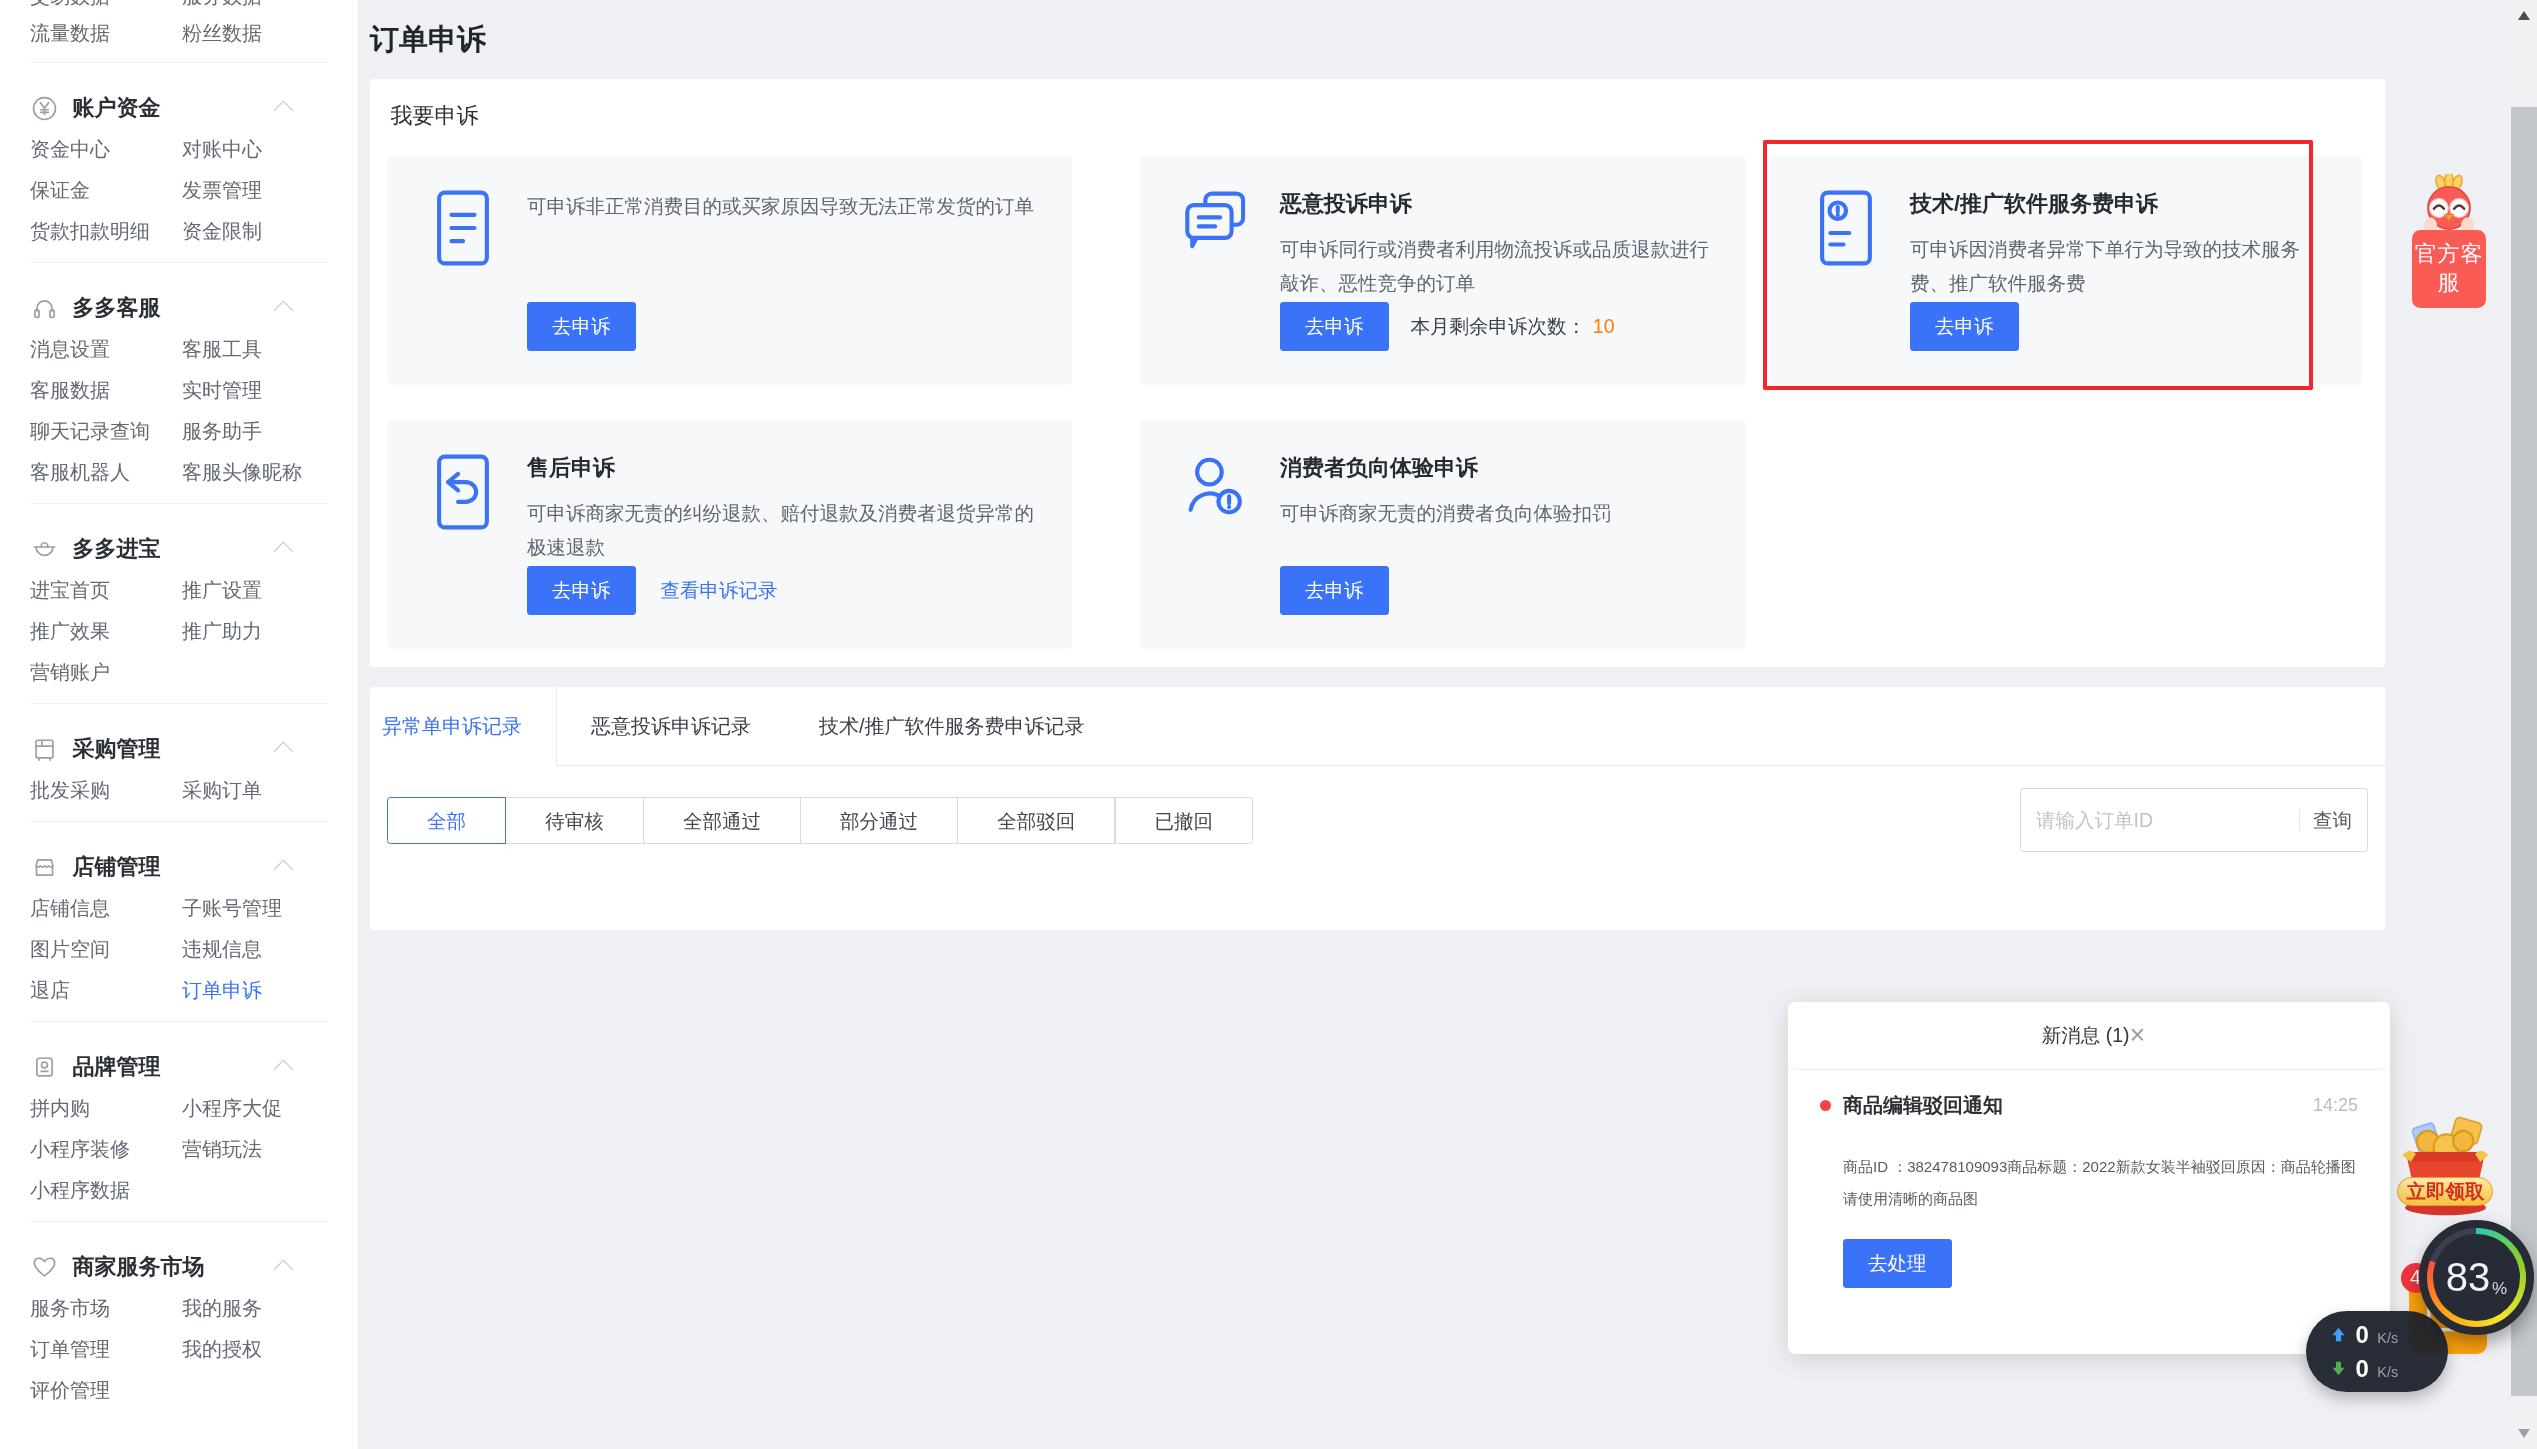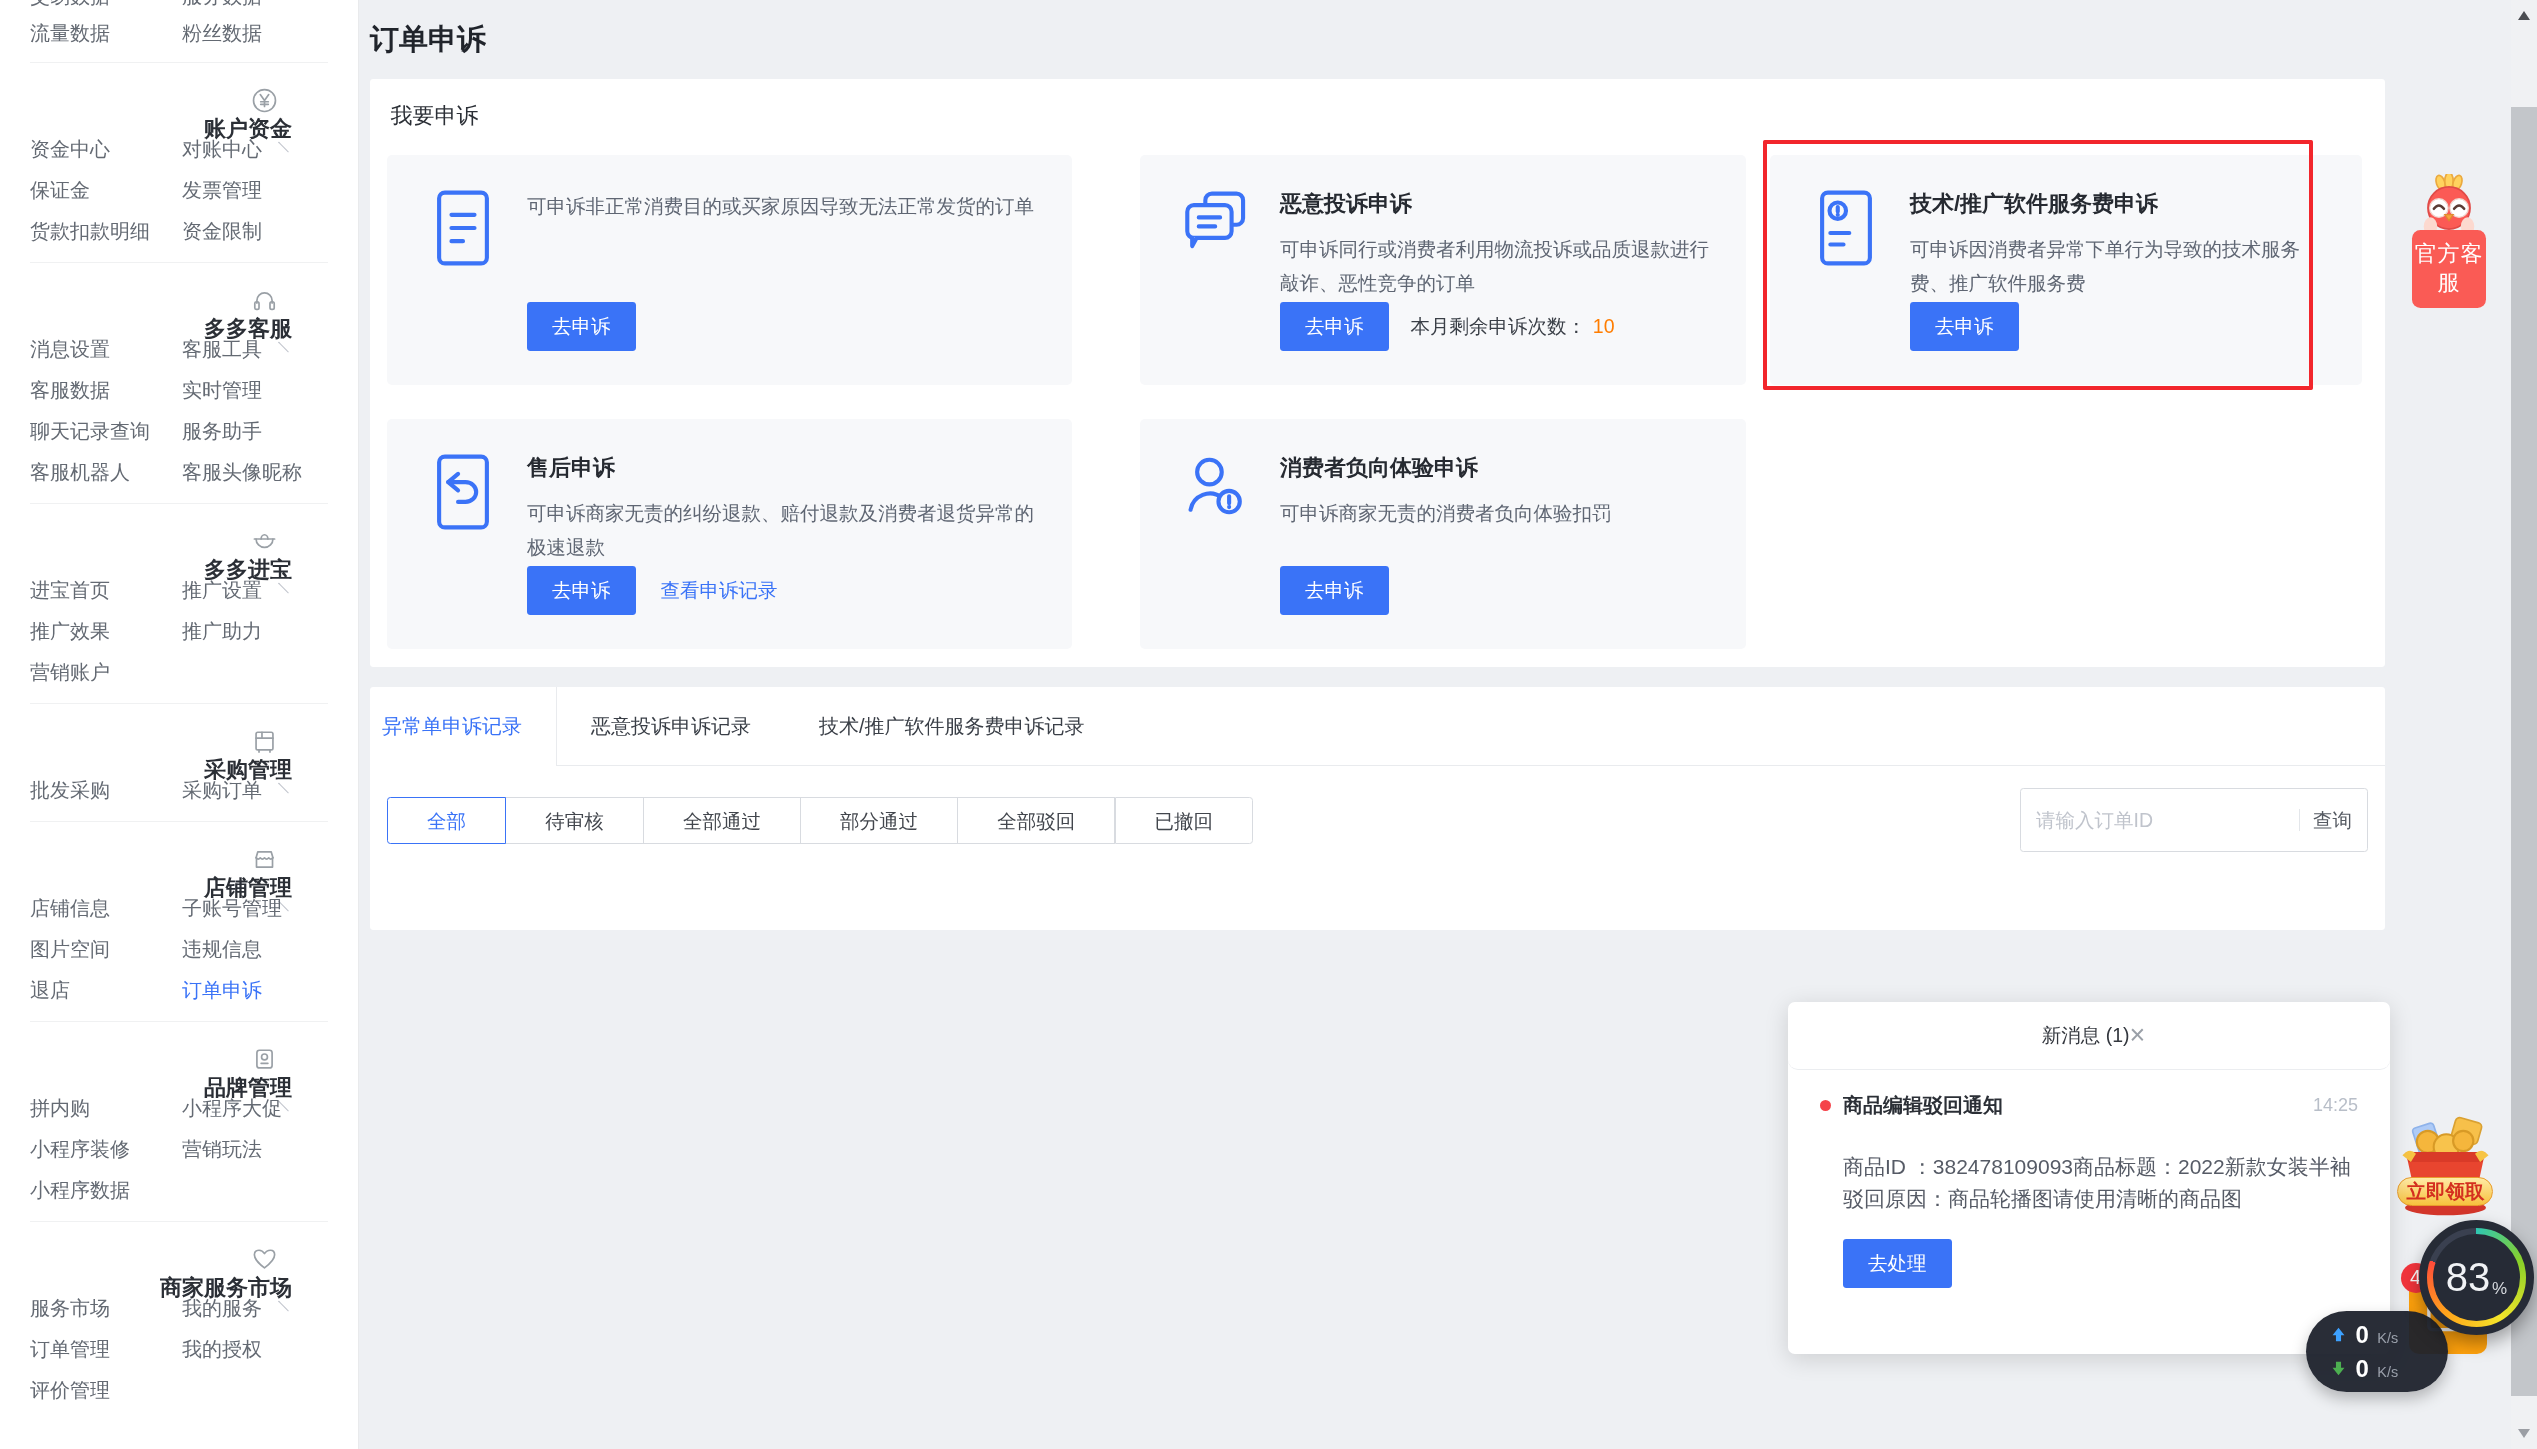--- a/index.html
+++ b/index.html
@@ -11,21 +11,21 @@
   .app{position:absolute;inset:0;overflow:hidden;}
 
   
   .sidebar{position:absolute;left:0;top:0;width:359px;height:1450px;background:#fff;border-right:0.8px solid #e9eaec;overflow:hidden;padding:0 0 0 30px;}
   .side-items{display:grid;grid-template-columns:152px auto;}
   .s-item{height:41px;display:flex;align-items:center;font-size:20px;color:#646a73;cursor:pointer;position:relative;white-space:nowrap;}
   .s-item.active{color:var(--blue);}
   .partial{margin-top:-22px;}
   .partial .s-item{height:37px;}
   .side-divider{border-top:0.8px solid #f0f1f2;margin:10px 30px 24px 0;}
-  .side-header{height:42px;display:flex;align-items:flex-end;cursor:pointer;padding-right:66px;flex-direction:column;}
+  .side-header{height:42px;display:flex;align-items:center;cursor:pointer;padding-right:66px;}
   .side-header .ic{width:29px;height:29px;margin-right:13.5px;display:flex;align-items:center;justify-content:center;}
   .side-title{font-size:22px;font-weight:600;color:#2b2f36;flex:1;white-space:nowrap;}
   .chevron{width:13.5px;height:13.5px;border-left:1.7px solid #c0c4cc;border-top:1.7px solid #c0c4cc;transform:rotate(45deg) translateY(3.4px);}
 
   
   .content{position:absolute;left:370px;top:0;width:2015px;}
   .page-title{font-size:29px;font-weight:600;color:#20242b;padding:20px 0 18.6px 0;}
   .panel{background:#fff;border-radius:3.4px;}
   .panel-appeal{padding:22px 17px 18.6px 17px;}
   .panel-title{font-size:22px;font-weight:500;color:#2b2f36;margin:0 0 24px 3.4px;}
@@ -76,21 +76,21 @@
   
   .notify{position:absolute;left:1788px;top:1002px;width:602px;height:352px;background:#fff;border-radius:6.8px;box-shadow:0 5px 24px rgba(0,0,0,.14);z-index:50;}
   .notify-head{height:68px;display:flex;align-items:center;justify-content:center;padding:0 25px 0 34px;border-bottom:0.8px solid #ebedf0;border-radius:10px;}
   .notify-head .nh-title{font-size:19.5px;color:#33373e;}
   .notify-close{font-size:27px;color:#9aa0a8;cursor:pointer;line-height:1;}
   .notify-body{padding:22px 32px 0 32px;}
   .n-title-row{display:flex;align-items:center;}
   .dot{width:11px;height:11px;border-radius:50%;background:#f5434a;flex:none;}
   .n-title{font-size:20px;font-weight:700;color:#2b2f36;margin-left:12px;flex:1;}
   .n-time{font-size:18px;color:#b8bec8;}
-  .n-text{font-size:21px;color:#565b66;line-height:32px;margin:32px 0 0 23px;width:521px;}
+  .n-text{font-size:15px;color:#565b66;line-height:32px;margin:32px 0 0 23px;width:521px;}
   .n-btn{margin:24px 0 0 23px;}
   .notify-foot{position:absolute;left:0;right:0;bottom:0;height:59px;border-top:0.8px solid #ebedf0;display:flex;align-items:center;justify-content:center;}
   .notify-foot .link{color:var(--blue);font-size:21px;cursor:pointer;}
 
   
   .svc-bird{position:absolute;left:2417px;top:174px;width:64px;height:69px;z-index:30;}
   .svc-btn{position:absolute;left:2412px;top:230px;width:74px;height:78px;background:#fa5b55;border-radius:8.5px;color:#fff;font-size:22px;line-height:29px;text-align:center;padding-top:9.3px;z-index:31;cursor:pointer;letter-spacing:0.8px;}
   .promo{position:absolute;left:2394px;top:1113px;width:103px;height:105px;z-index:30;cursor:pointer;}
   .promo-banner{position:absolute;left:3.4px;top:64px;width:96px;height:29px;background:linear-gradient(#ffeaa6,#f7c23e);border:1.7px solid #e89c2d;border-radius:14.4px;display:flex;align-items:center;justify-content:center;font-size:19.5px;font-weight:700;color:#d42f1f;}
   .envelope{position:absolute;left:2409px;top:1276px;width:78px;height:78px;background:#ffa20d;border-radius:10px;display:flex;align-items:center;justify-content:center;z-index:28;cursor:pointer;}

